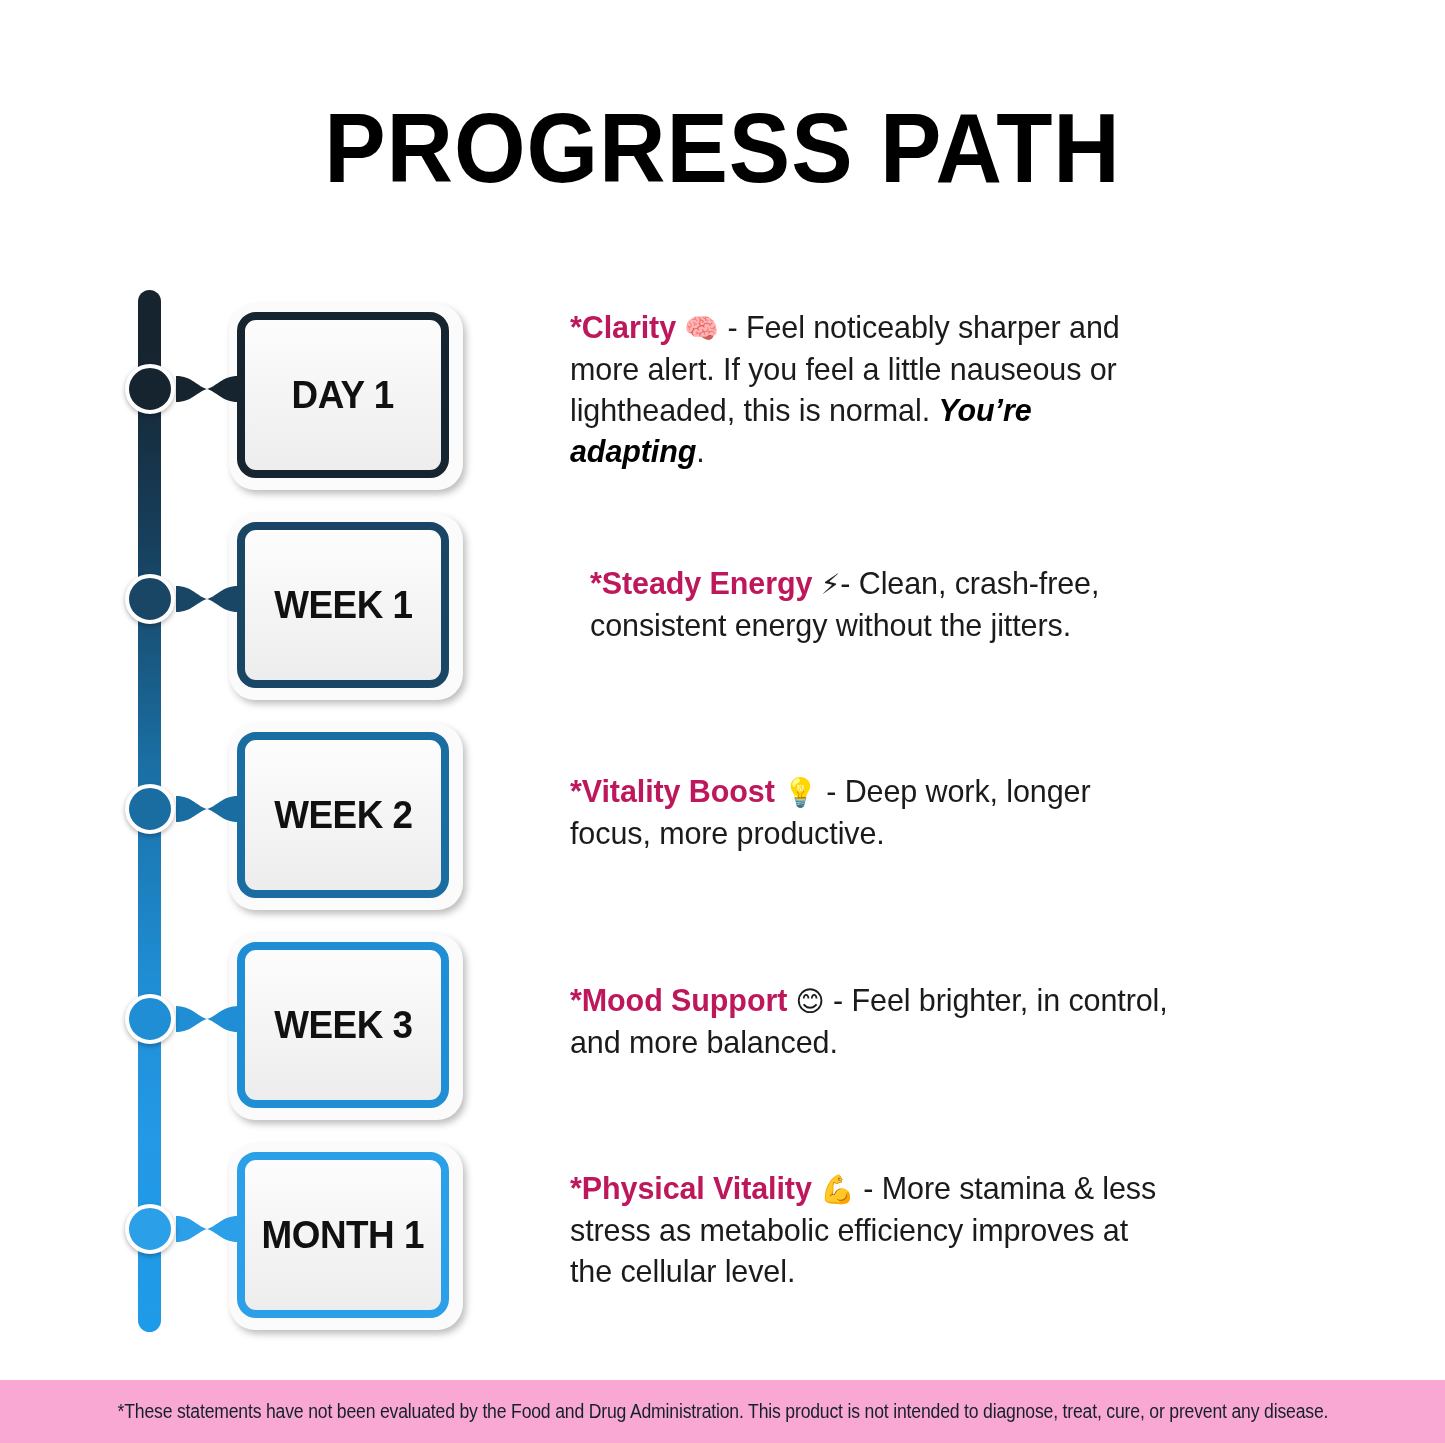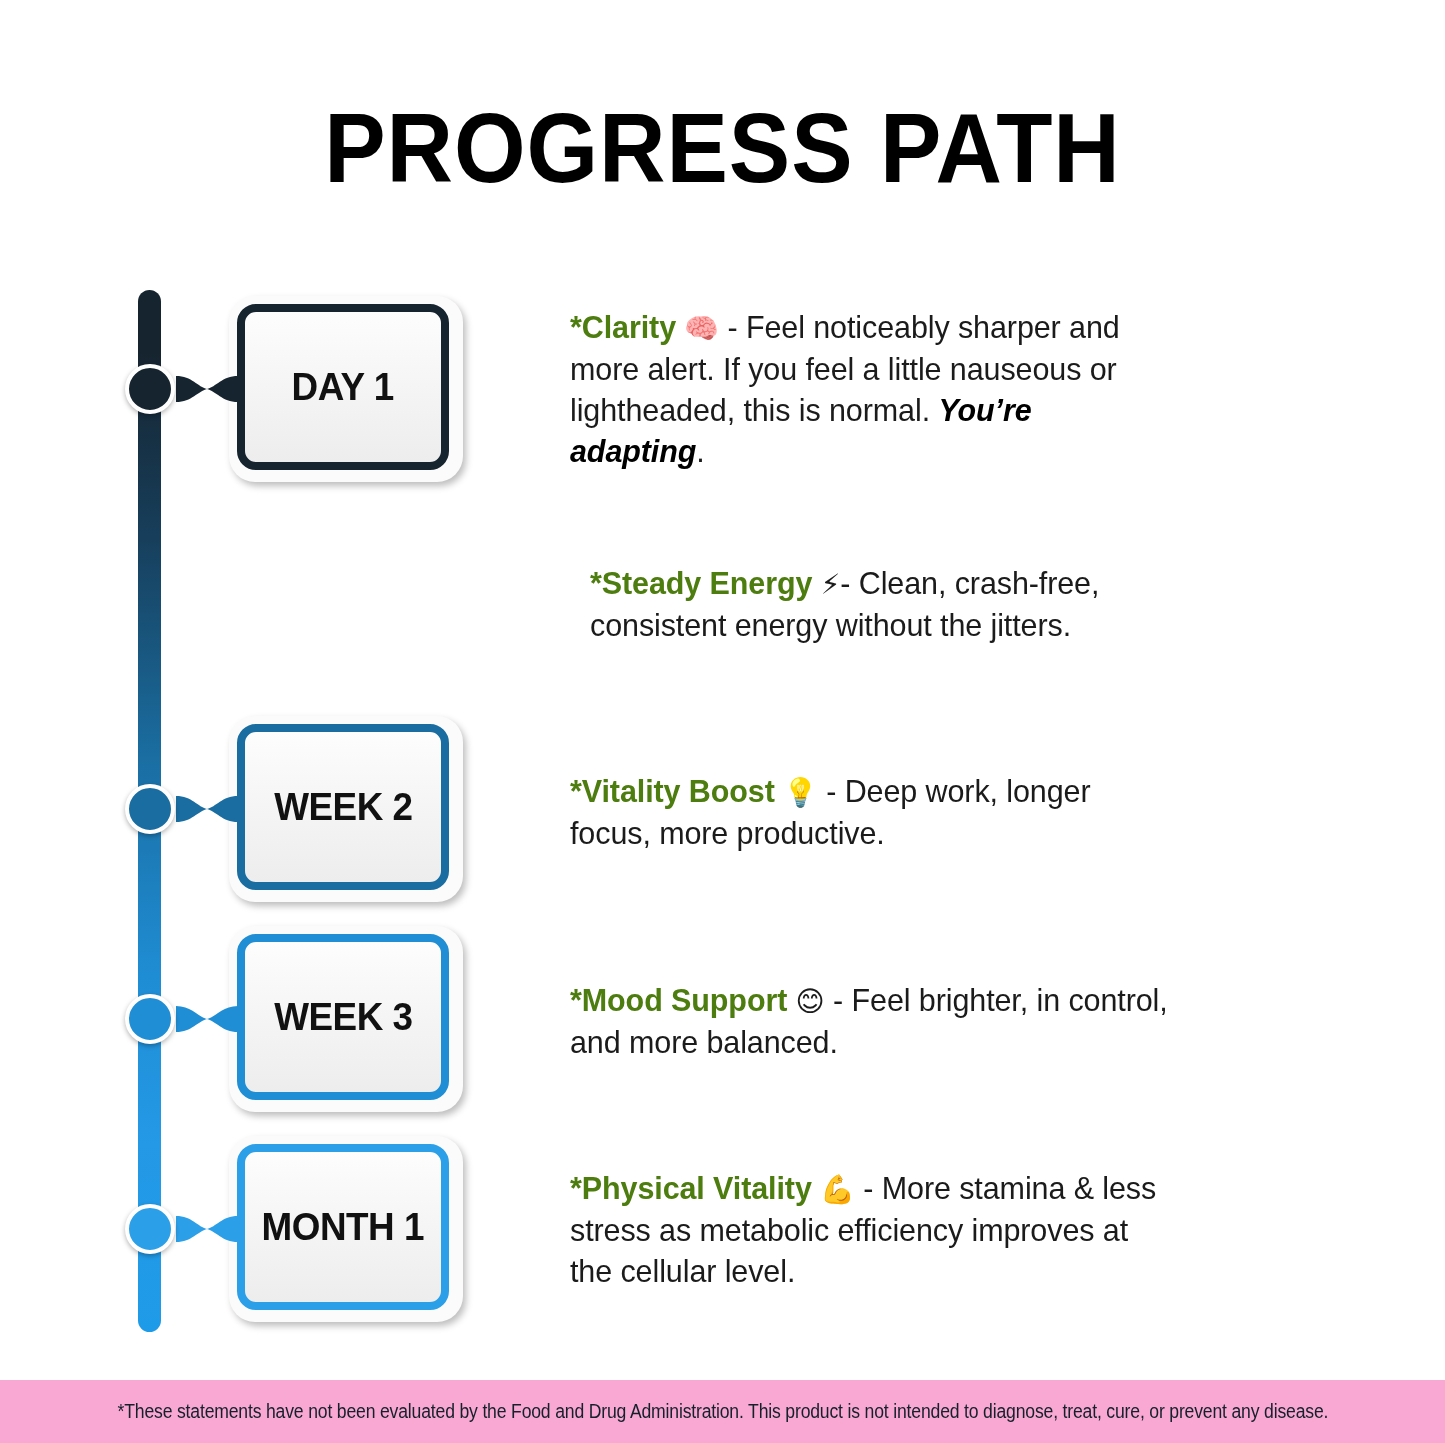--- a/index.html
+++ b/index.html
@@ -89,21 +89,21 @@
     height:34px;
     margin-top:-17px;
     z-index:3;
   }
   .connector svg { display:block; width:62px; height:34px; }
 
   
   .card-frame {
     position:absolute;
     left:229px;
-    top:0;
+    top:8px;
     width:234px;
     height:186px;
     background:#fbfbfb;
     border-radius:26px;
     box-shadow:3px 4px 7px rgba(0,0,0,0.26);
     z-index:2;
   }
   .card {
     position:absolute;
     left:8px;
@@ -132,21 +132,21 @@
   .desc {
     position:absolute;
     left:570px;
     width:600px;
     font-family:"Liberation Sans", sans-serif;
     font-size:30.5px;
     line-height:41px;
     color:#1b1b1b;
     letter-spacing:-0.1px;
   }
-  .desc .lead { font-weight:700; color:#4d7c0f; }
+  .desc .lead { font-weight:700; color:#be185d; }
   .desc .emph  { font-weight:700; font-style:italic; color:#000000; }
   .emoji {
     font-family:"DejaVu Sans", sans-serif;
     font-size:28px;
   }
 
   
   .footer {
     position:absolute;
     left:0;
@@ -185,20 +185,33 @@
           <svg viewBox="0 0 62 34">
             <path d="M0 4 C 16 4, 22 15, 31 17 C 40 15, 46 4, 62 4 L62 30 C 46 30, 40 19, 31 17 C 22 19, 16 30, 0 30 Z" fill="#16242f"></path>
           </svg>
         </div>
         <div class="card-frame">
           <div class="card" style="border-color: rgb(22, 36, 47);">
             <div class="card-label">DAY 1</div>
           </div>
         </div>
       </div>
+      <div class="row" style="top: 506px;">
+        <div class="node" style="background: rgb(26, 70, 102);"></div>
+        <div class="connector">
+          <svg viewBox="0 0 62 34">
+            <path d="M0 4 C 16 4, 22 15, 31 17 C 40 15, 46 4, 62 4 L62 30 C 46 30, 40 19, 31 17 C 22 19, 16 30, 0 30 Z" fill="#1a4666"></path>
+          </svg>
+        </div>
+        <div class="card-frame">
+          <div class="card" style="border-color: rgb(26, 70, 102);">
+            <div class="card-label">WEEK 1</div>
+          </div>
+        </div>
+      </div>
       <div class="row" style="top: 716px;">
         <div class="node" style="background: rgb(26, 109, 160);"></div>
         <div class="connector">
           <svg viewBox="0 0 62 34">
             <path d="M0 4 C 16 4, 22 15, 31 17 C 40 15, 46 4, 62 4 L62 30 C 46 30, 40 19, 31 17 C 22 19, 16 30, 0 30 Z" fill="#1a6da0"></path>
           </svg>
         </div>
         <div class="card-frame">
           <div class="card" style="border-color: rgb(26, 109, 160);">
             <div class="card-label">WEEK 2</div>

